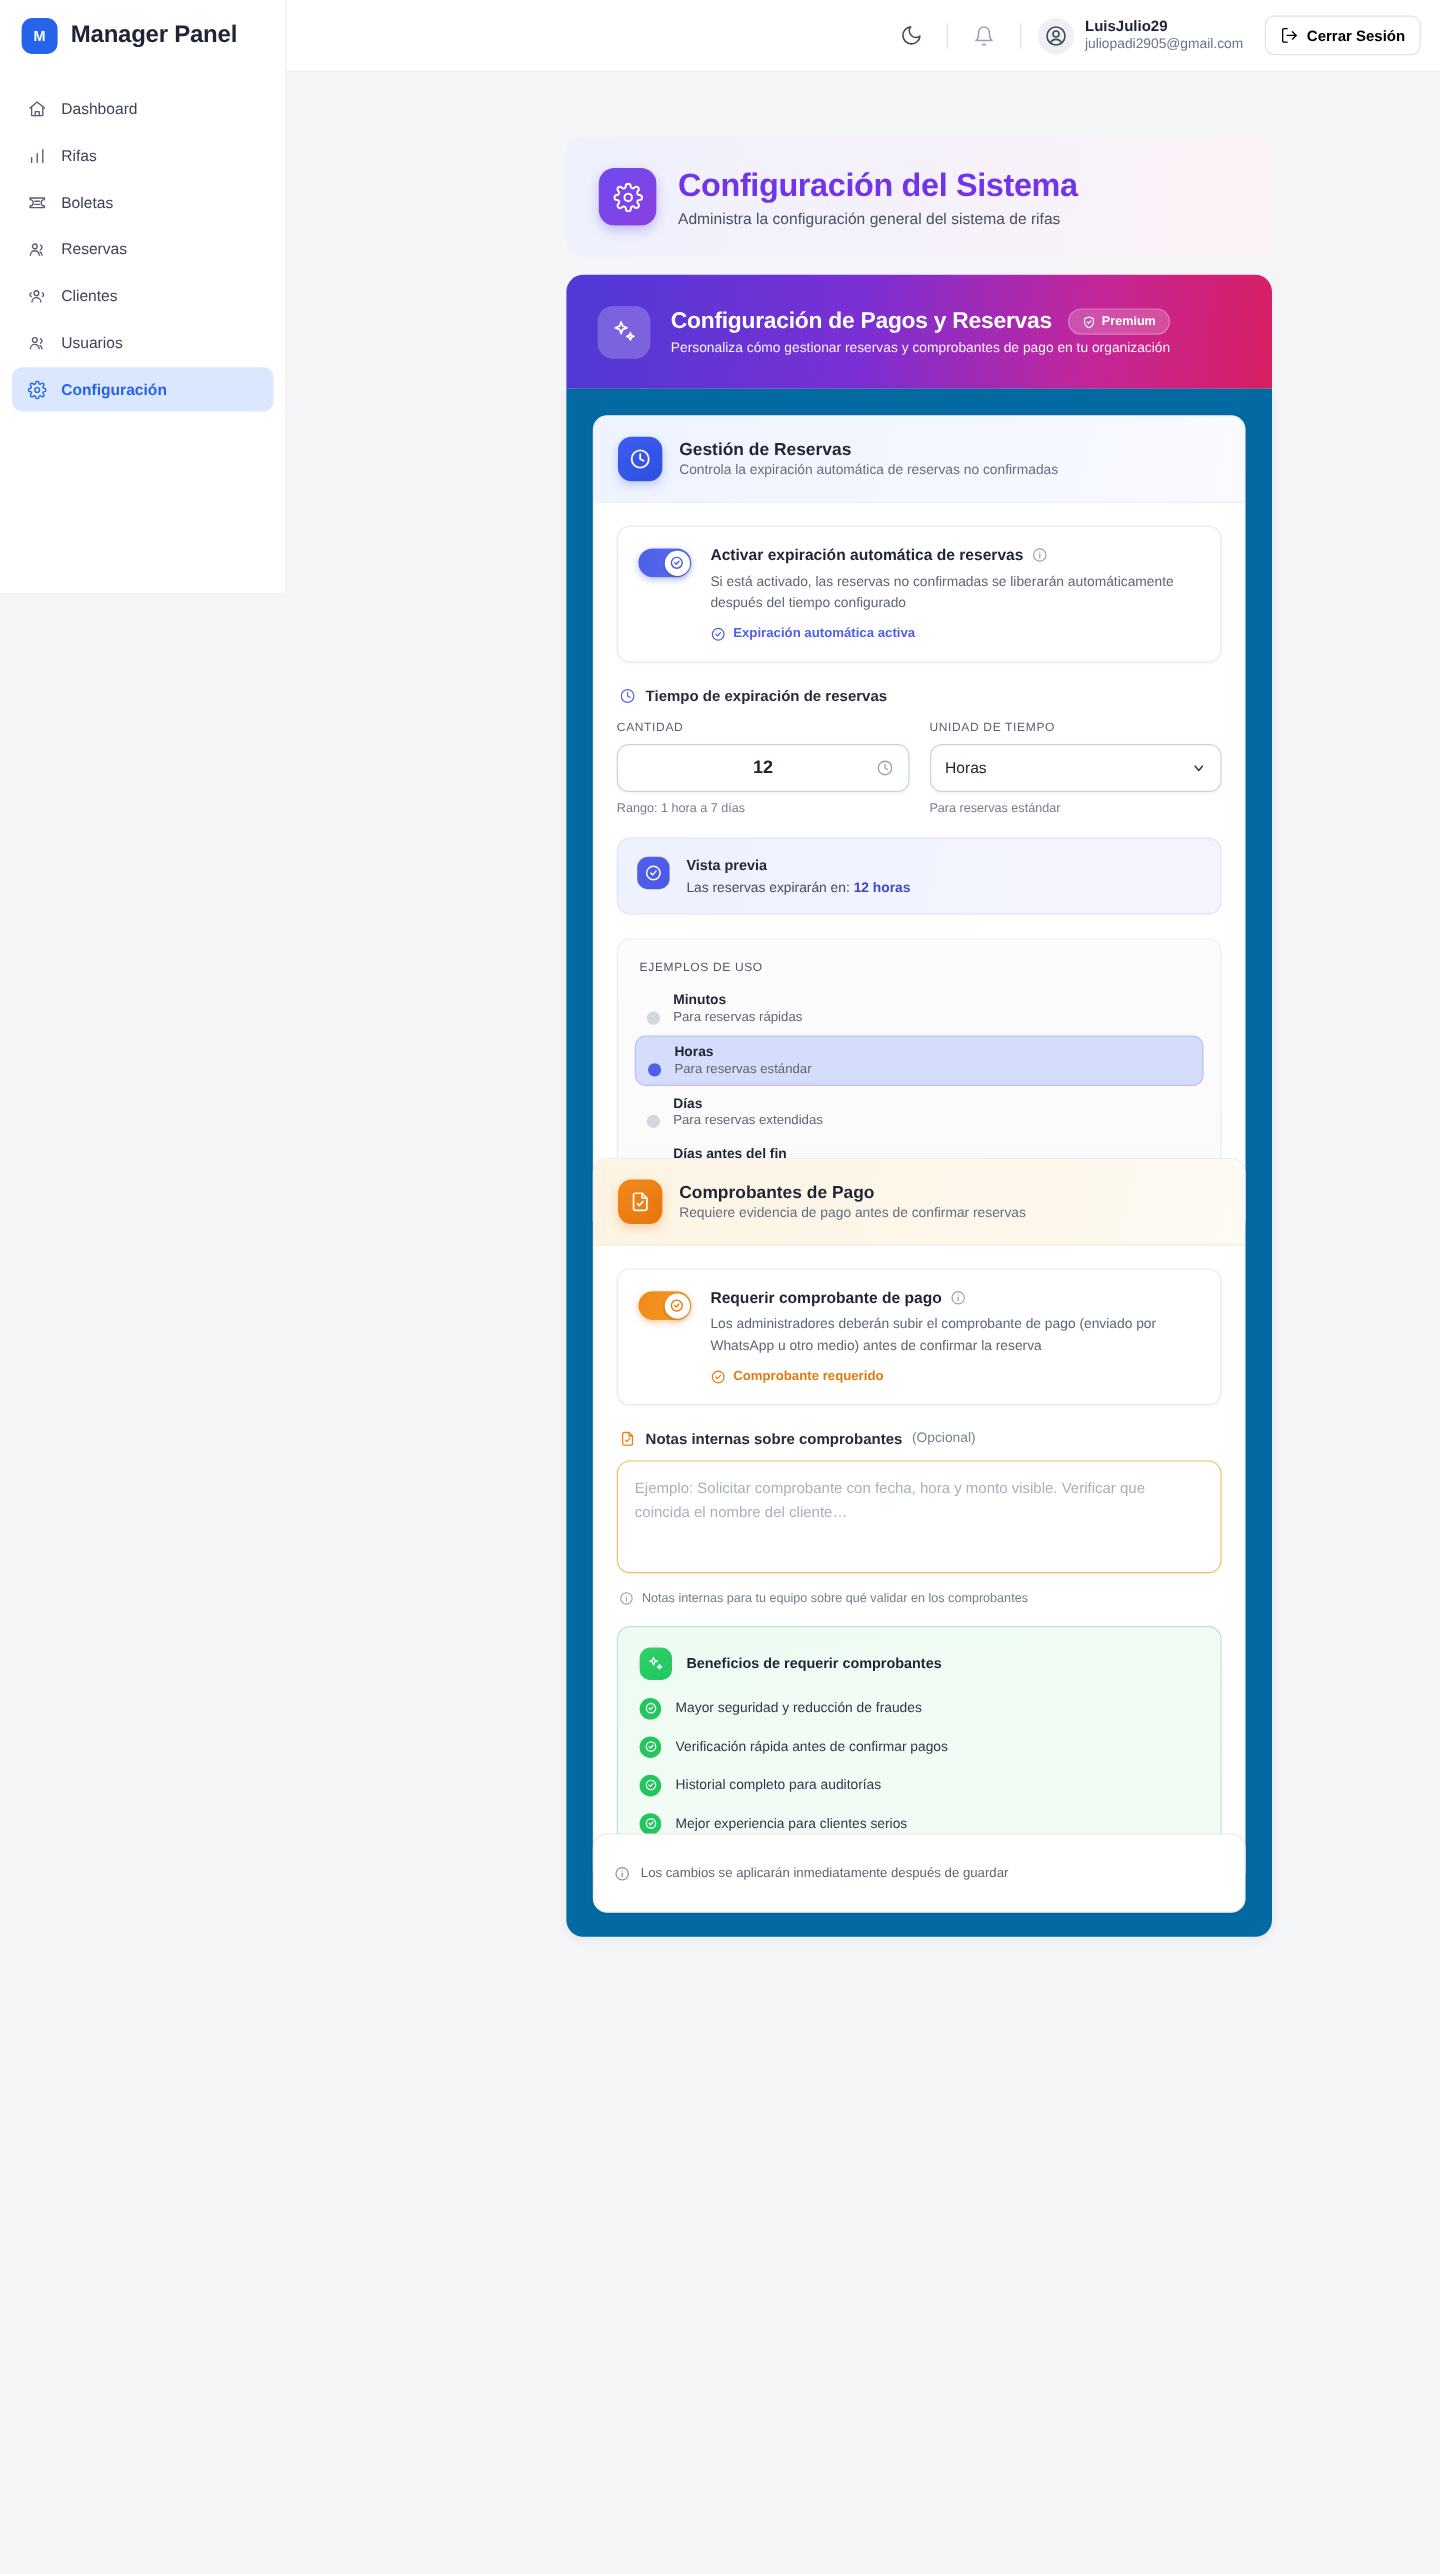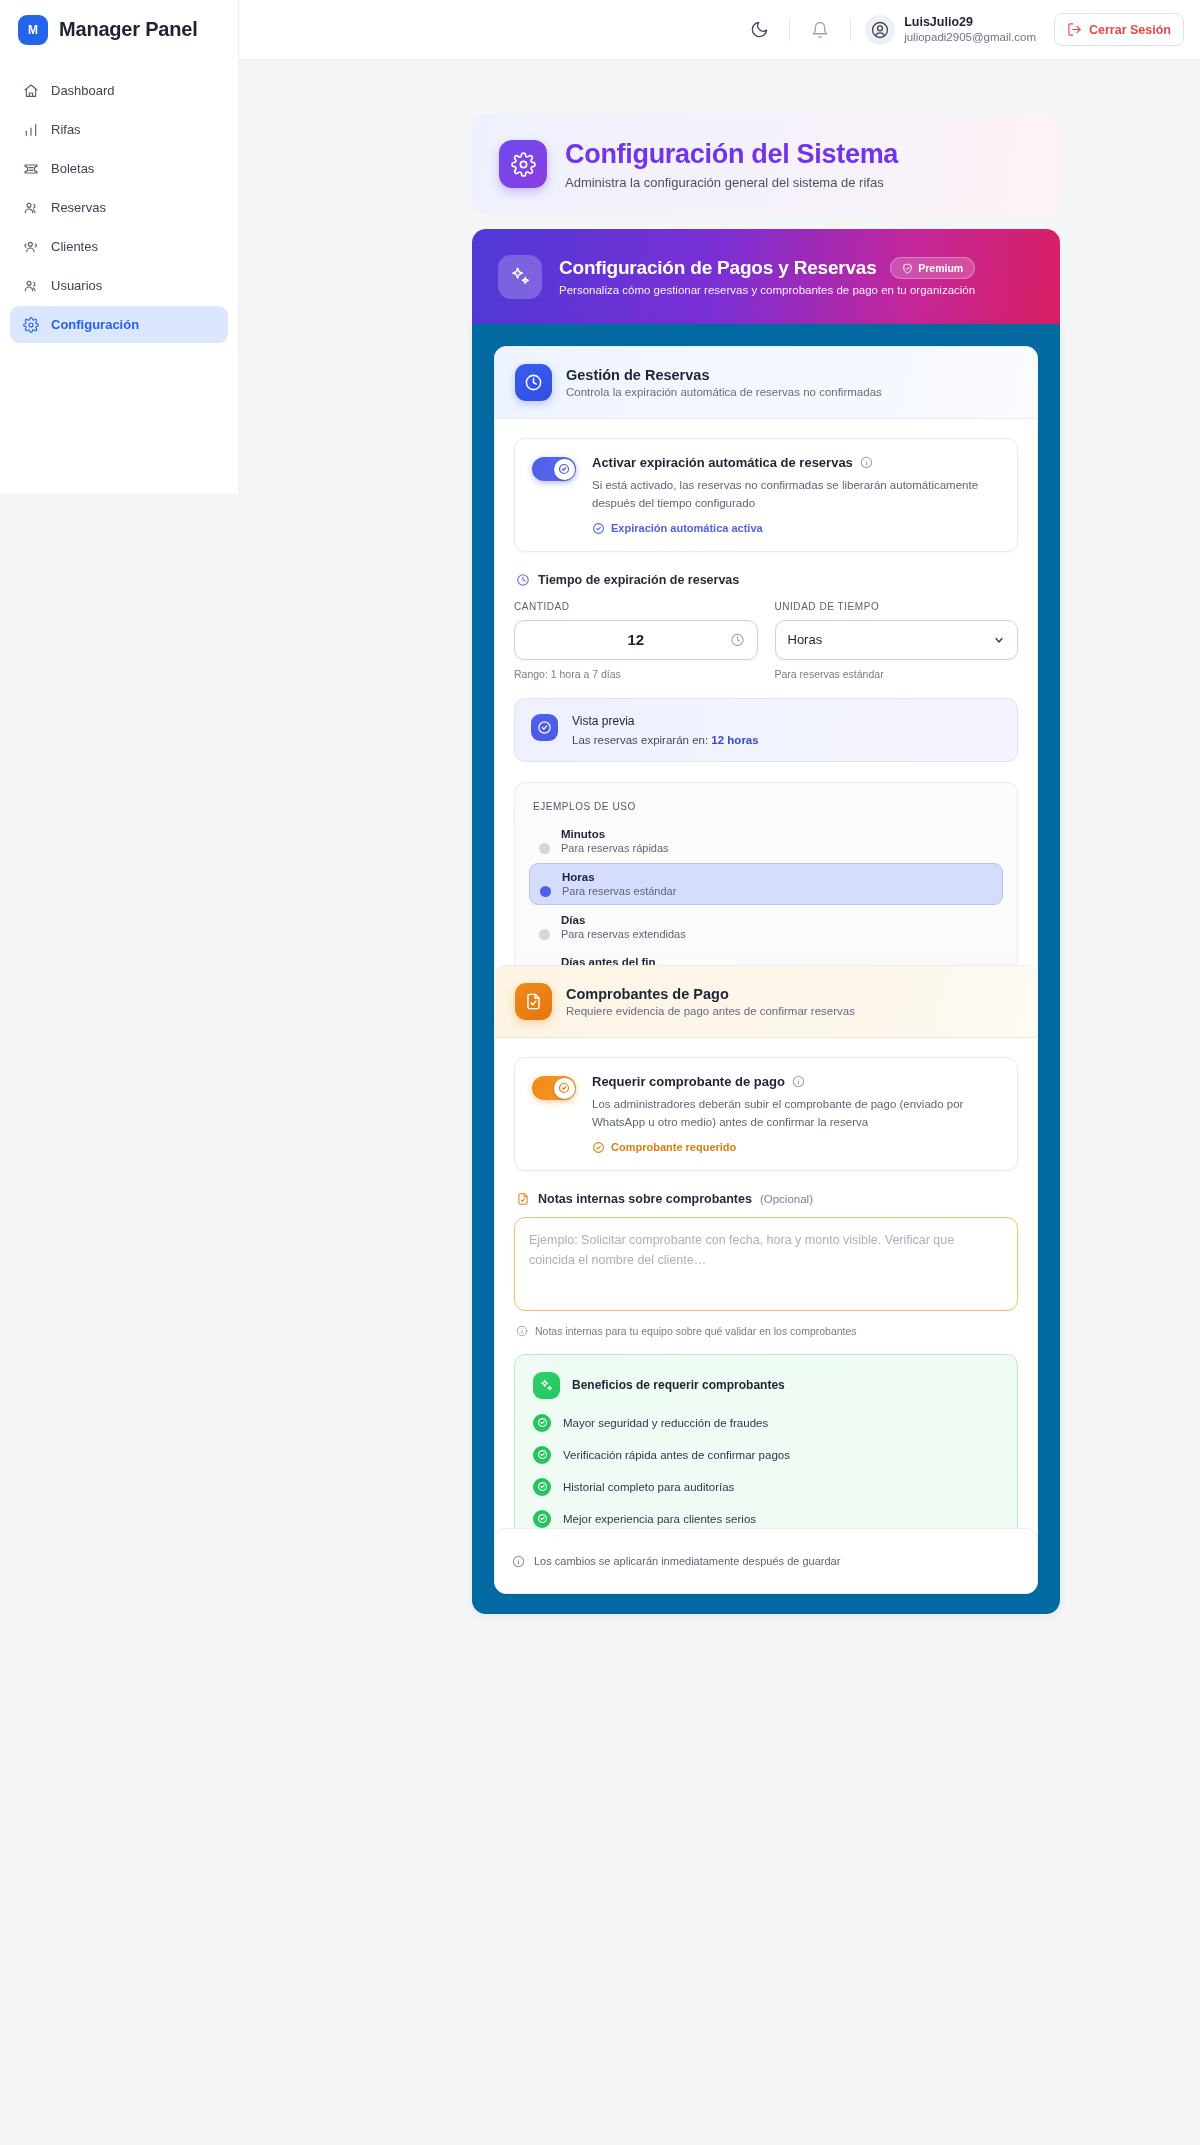--- a/index.html
+++ b/index.html
@@ -39,21 +39,21 @@
   .user-block { display: flex; align-items: center; gap: 9px; margin-left: 4px; }
   .avatar {
     width: 30px; height: 30px; border-radius: 50%; background: #eef0f3;
     display: flex; align-items: center; justify-content: center; color: #414859;
   }
   .user-name { font-size: 12.5px; font-weight: bold; color: #1e2433; line-height: 1.3; }
   .user-mail { font-size: 11.5px; color: #6b7384; line-height: 1.3; }
   .logout-btn {
     margin-left: 18px; display: flex; align-items: center; gap: 7px;
     border: 1px solid #dfe2e8; border-radius: 8px; background: #fff;
-    padding: 8px 12px; font-size: 12.5px; font-weight: bold; color: #ef4444;
+    padding: 8px 12px; font-size: 12.5px; font-weight: bold; color: #000000;
     cursor: pointer;
   }
 
   
   .sidebar {
     position: absolute; top: 60px; left: 0; width: 239px; height: 434px;
     background: #ffffff; border-right: 1px solid #eceef1; padding: 12px 10px;
   }
   .nav-item {
     display: flex; align-items: center; gap: 12px; height: 37px;
@@ -181,21 +181,21 @@
 
   .preview {
     margin-top: 18px; background: linear-gradient(100deg,#eef1fe,#f2f4fe 60%,#f6f3fe);
     border: 1px solid #dde2fa; border-radius: 11px; padding: 15px 16px;
     display: flex; gap: 14px; align-items: flex-start;
   }
   .prev-ico {
     width: 27px; height: 27px; border-radius: 9px; background: linear-gradient(145deg,#5160ea,#4a58e6);
     display:flex; align-items:center; justify-content:center; color:#fff; flex:none;
   }
-  .prev-title { font-size: 12px; font-weight: normal; color: #1e2433; margin-bottom: 6px;}
+  .prev-title { font-size: 12px; font-weight: bold; color: #1e2433; margin-bottom: 6px;}
   .prev-text { font-size: 11.5px; color: #434a5c; }
   .prev-text b { color: #3c4aca; }
 
   .examples {
     margin-top: 20px; border: 1px solid #e8eaee; border-radius: 11px;
     background: linear-gradient(180deg,#fcfcfd,#fafafb); padding: 15px 14px 14px;
   }
   .ex-cap { font-size: 10px; letter-spacing: .55px; color: #4f5666; margin: 3px 0 9px 4px; }
   .ex-row {
     display: flex; align-items: flex-end; gap: 11px; padding: 7px 10px;

